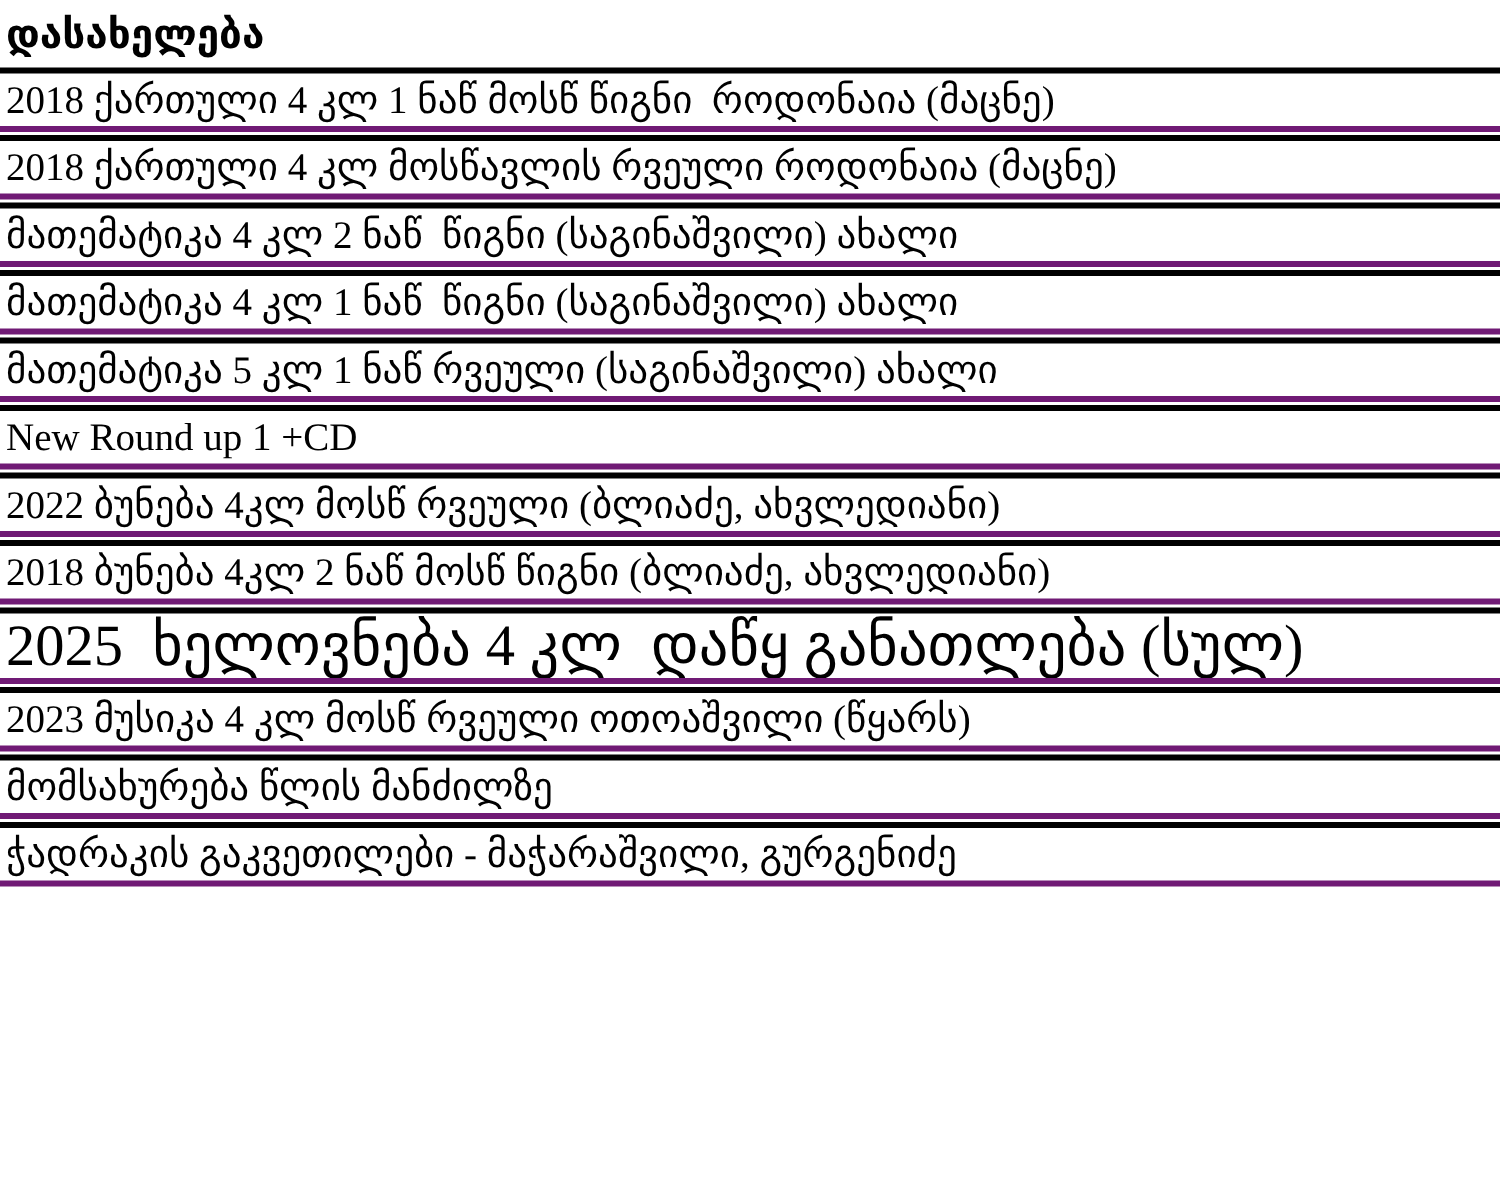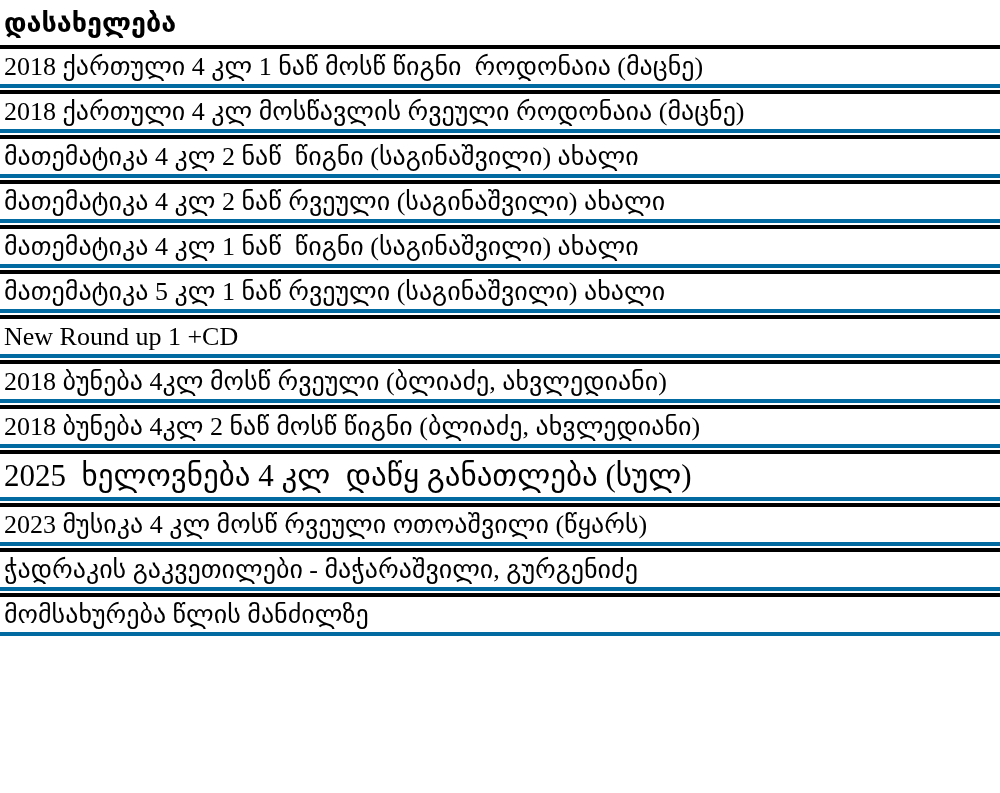--- a/index.html
+++ b/index.html
@@ -23,56 +23,55 @@
     font-weight: bold;
     line-height: 32px;
     white-space: pre-wrap;
   }
   .table {
     display: flex;
     flex-direction: column;
   }
   .row {
     border-top: 4px solid #000000;
-    border-bottom: 4px solid #0369a1;
+    border-bottom: 4px solid #701a75;
     margin-bottom: 2px;
     padding: 1px 4px;
     min-height: 33px;
     display: flex;
     align-items: center;
     font-size: 26px;
     line-height: 32px;
     white-space: pre-wrap;
     overflow: hidden;
   }
   .row.large {
-    font-size: 31px;
+    font-size: 39px;
     min-height: 41px;
     line-height: 38px;
   }
   .row:last-child {
     margin-bottom: 0;
   }
   .row .label {
     display: inline-block;
   }
 </style>
 </head>
 <body>
 
 <div class="page">
   <div class="header">დასახელება</div>
   <div class="table" id="book-table">
       <div class="row"><span class="label">2018 ქართული 4 კლ 1 ნაწ მოსწ წიგნი  როდონაია (მაცნე)</span></div>
       <div class="row"><span class="label">2018 ქართული 4 კლ მოსწავლის რვეული როდონაია (მაცნე)</span></div>
       <div class="row"><span class="label">მათემატიკა 4 კლ 2 ნაწ  წიგნი (საგინაშვილი) ახალი</span></div>
-      <div class="row"><span class="label">მათემატიკა 4 კლ 2 ნაწ რვეული (საგინაშვილი) ახალი</span></div>
       <div class="row"><span class="label">მათემატიკა 4 კლ 1 ნაწ  წიგნი (საგინაშვილი) ახალი</span></div>
       <div class="row"><span class="label">მათემატიკა 5 კლ 1 ნაწ რვეული (საგინაშვილი) ახალი</span></div>
       <div class="row"><span class="label">New Round up 1 +CD</span></div>
-      <div class="row"><span class="label">2018 ბუნება 4კლ მოსწ რვეული (ბლიაძე, ახვლედიანი)</span></div>
+      <div class="row"><span class="label">2022 ბუნება 4კლ მოსწ რვეული (ბლიაძე, ახვლედიანი)</span></div>
       <div class="row"><span class="label">2018 ბუნება 4კლ 2 ნაწ მოსწ წიგნი (ბლიაძე, ახვლედიანი)</span></div>
       <div class="row large"><span class="label">2025  ხელოვნება 4 კლ  დაწყ განათლება (სულ)</span></div>
       <div class="row"><span class="label">2023 მუსიკა 4 კლ მოსწ რვეული ოთოაშვილი (წყარს)</span></div>
+      <div class="row"><span class="label">მომსახურება წლის მანძილზე</span></div>
       <div class="row"><span class="label">ჭადრაკის გაკვეთილები - მაჭარაშვილი, გურგენიძე</span></div>
-      <div class="row"><span class="label">მომსახურება წლის მანძილზე</span></div>
     </div>
 </div>
 
 </body></html>

